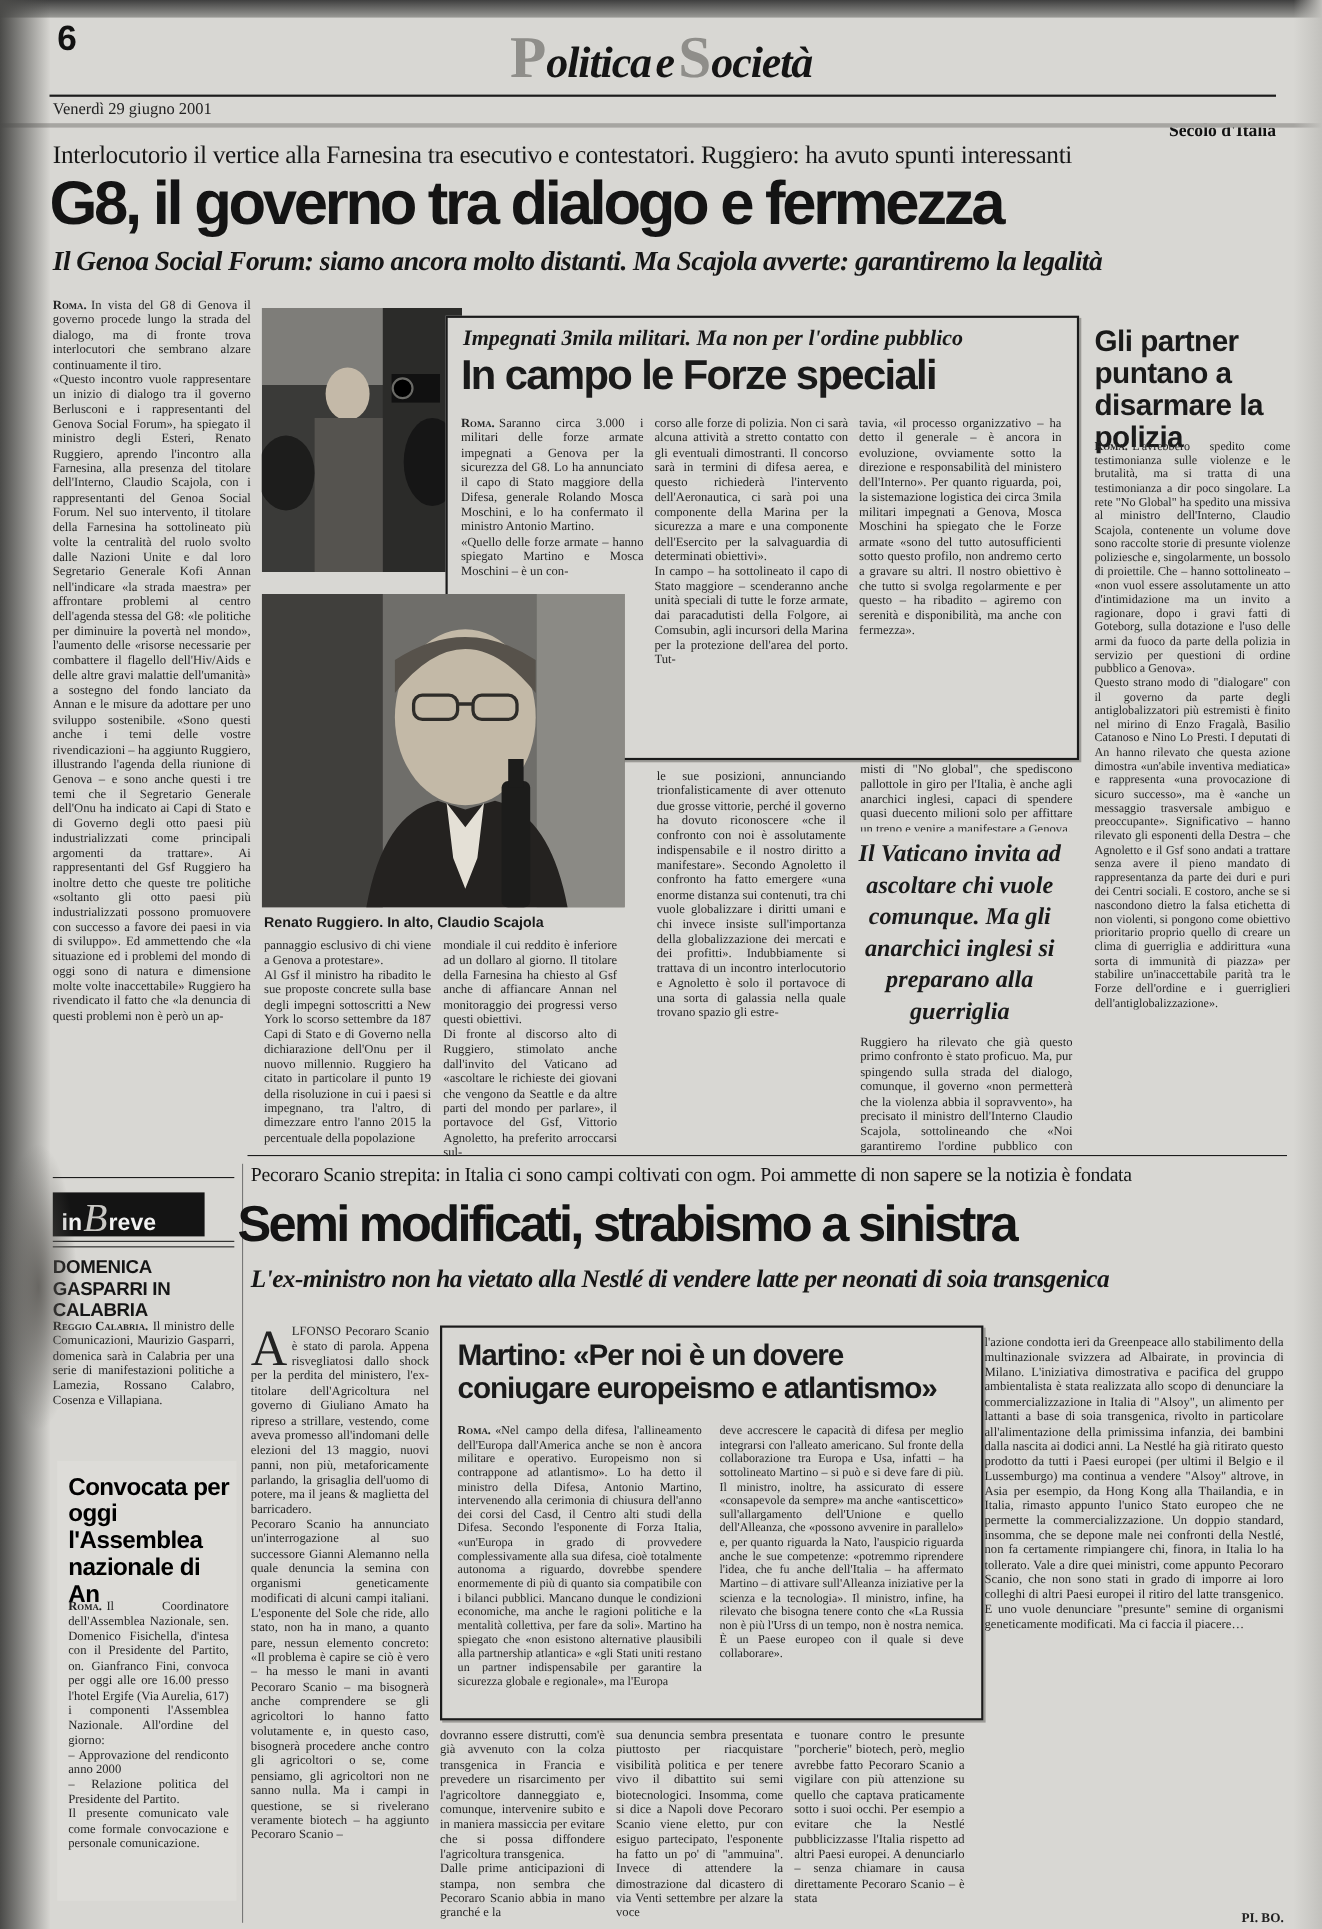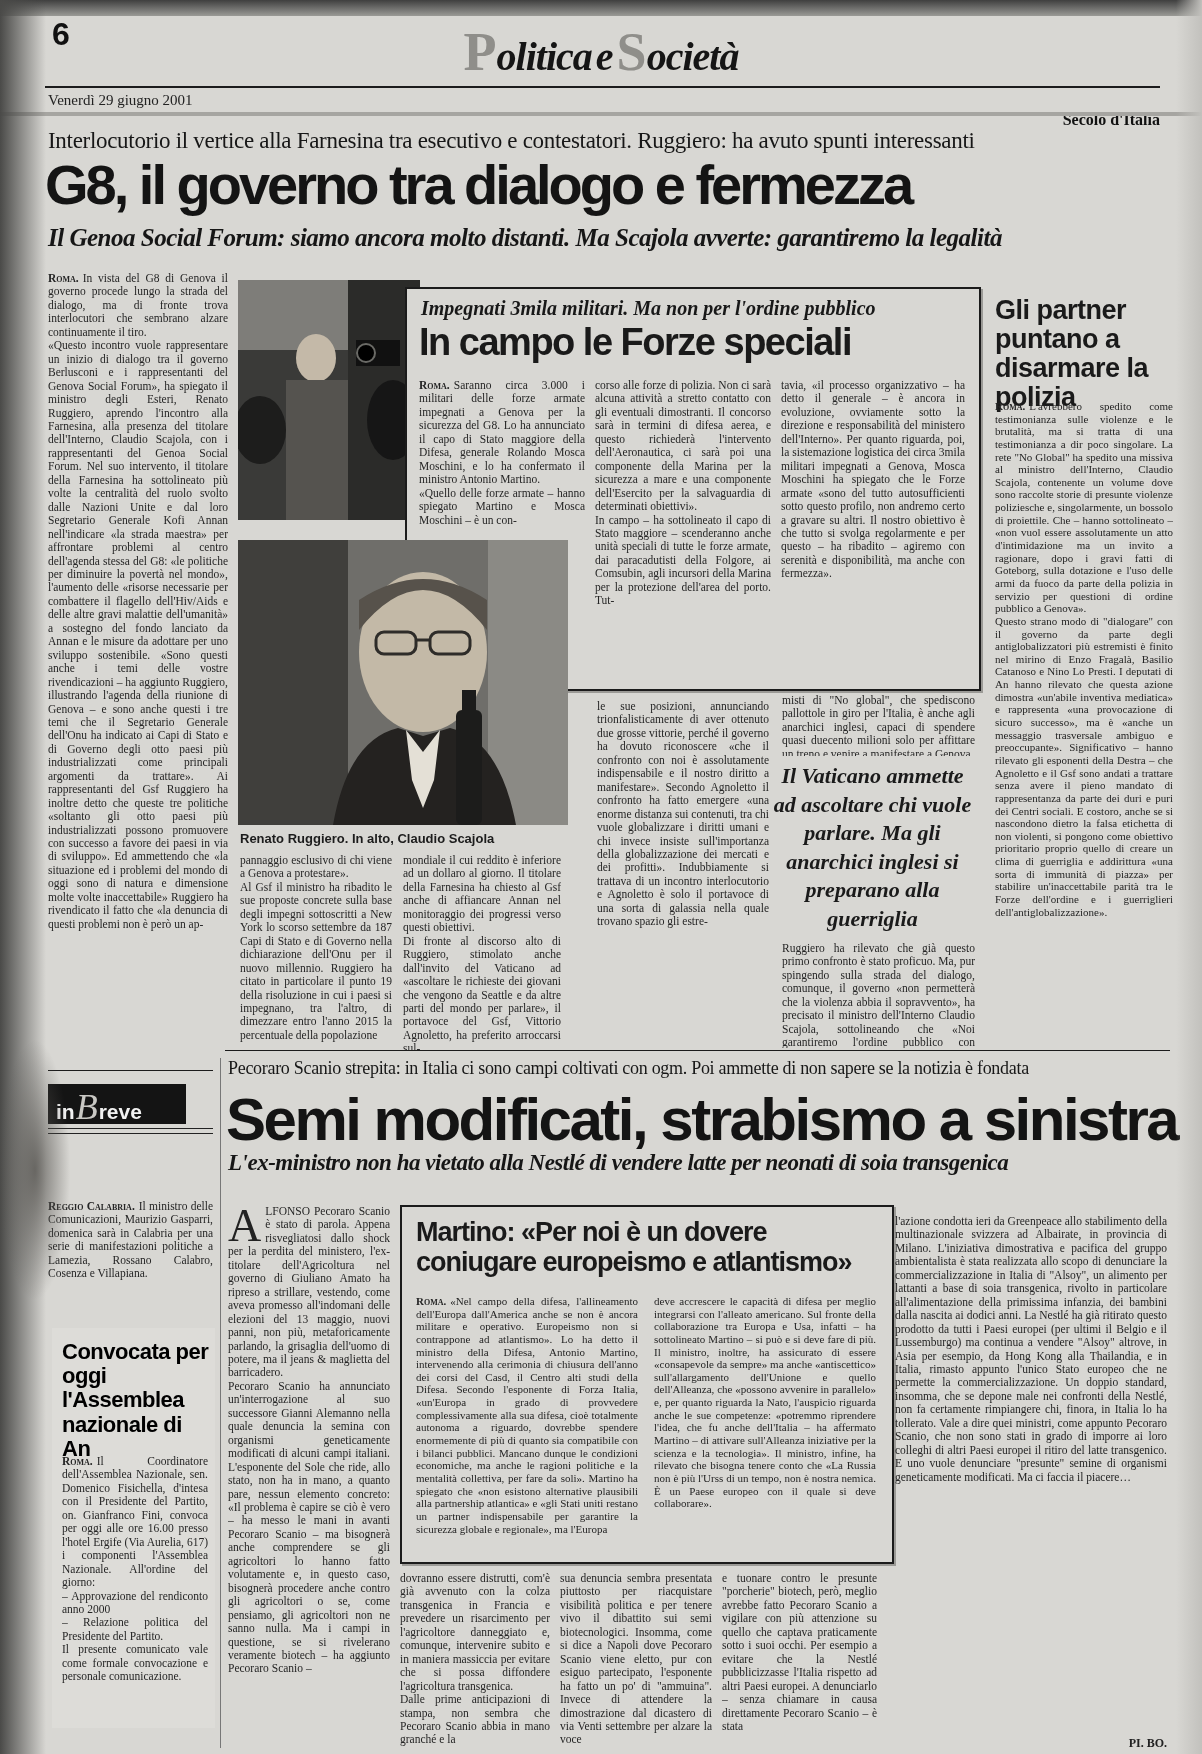--- a/index.html
+++ b/index.html
@@ -107,47 +107,48 @@
     </svg>
   </div>
   <div class="abs caption" style="left:240px;top:831px;">Renato Ruggiero. In alto, Claudio Scajola</div>
 
   <div class="abs flow" style="left:240px;top:854px;width:152px;height:196px;">pannaggio esclusivo di chi viene a Genova a protestare».
 Al Gsf il ministro ha ribadito le sue proposte concrete sulla base degli impegni sottoscritti a New York lo scorso settembre da 187 Capi di Stato e di Governo nella dichiarazione dell'Onu per il nuovo millennio. Ruggiero ha citato in particolare il punto 19 della risoluzione in cui i paesi si impegnano, tra l'altro, di dimezzare entro l'anno 2015 la percentuale della popolazione</div>
   <div class="abs flow" style="left:403px;top:854px;width:158px;height:196px;">mondiale il cui reddito è inferiore ad un dollaro al giorno. Il titolare della Farnesina ha chiesto al Gsf anche di affiancare Annan nel monitoraggio dei progressi verso questi obiettivi.
 Di fronte al discorso alto di Ruggiero, stimolato anche dall'invito del Vaticano ad «ascoltare le richieste dei giovani che vengono da Seattle e da altre parti del mondo per parlare», il portavoce del Gsf, Vittorio Agnoletto, ha preferito arroccarsi sul-</div>
   <div class="abs flow" style="left:597px;top:700px;width:172px;height:350px;">le sue posizioni, annunciando trionfalisticamente di aver ottenuto due grosse vittorie, perché il governo ha dovuto riconoscere «che il confronto con noi è assolutamente indispensabile e il nostro diritto a manifestare». Secondo Agnoletto il confronto ha fatto emergere «una enorme distanza sui contenuti, tra chi vuole globalizzare i diritti umani e chi invece insiste sull'importanza della globalizzazione dei mercati e dei profitti». Indubbiamente si trattava di un incontro interlocutorio e Agnoletto è solo il portavoce di una sorta di galassia nella quale trovano spazio gli estre-</div>
   <div class="abs flow" style="left:782px;top:694px;width:193px;height:62px;">misti di "No global", che spediscono pallottole in giro per l'Italia, è anche agli anarchici inglesi, capaci di spendere quasi duecento milioni solo per affittare un treno e venire a manifestare a Genova.</div>
-  <div class="abs pullquote" style="left:770px;top:762px;width:205px;">Il Vaticano ammette ad ascoltare chi vuole parlare. Ma gli anarchici inglesi si preparano alla guerriglia</div>
+  <div class="abs pullquote" style="left:770px;top:762px;width:205px;">Il Vaticano invita ad ascoltare chi vuole comunque. Ma gli anarchici inglesi si preparano alla guerriglia</div>
   <div class="abs flow" style="left:782px;top:942px;width:193px;height:106px;">Ruggiero ha rilevato che già questo primo confronto è stato proficuo. Ma, pur spingendo sulla strada del dialogo, comunque, il governo «non permetterà che la violenza abbia il sopravvento», ha precisato il ministro dell'Interno Claudio Scajola, sottolineando che «Noi garantiremo l'ordine pubblico con assoluto rigore, per evitare qualsiasi violenza».</div>
 
   <div class="abs sans-head" style="left:995px;top:296px;width:178px;font-size:27px;line-height:1.08;letter-spacing:-0.5px;">Gli partner puntano a disarmare la polizia</div>
   <div class="abs flow-sm" style="left:995px;top:400px;width:178px;height:650px;"><span class="dl">Roma.</span><span>L'avrebbero spedito come testimonianza sulle violenze e le brutalità, ma si tratta di una testimonianza a dir poco singolare. La rete "No Global" ha spedito una missiva al ministro dell'Interno, Claudio Scajola, contenente un volume dove sono raccolte storie di presunte violenze poliziesche e, singolarmente, un bossolo di proiettile. Che – hanno sottolineato – «non vuol essere assolutamente un atto d'intimidazione ma un invito a ragionare, dopo i gravi fatti di Goteborg, sulla dotazione e l'uso delle armi da fuoco da parte della polizia in servizio per questioni di ordine pubblico a Genova».
 Questo strano modo di "dialogare" con il governo da parte degli antiglobalizzatori più estremisti è finito nel mirino di Enzo Fragalà, Basilio Catanoso e Nino Lo Presti. I deputati di An hanno rilevato che questa azione dimostra «un'abile inventiva mediatica» e rappresenta «una provocazione di sicuro successo», ma è «anche un messaggio trasversale ambiguo e preoccupante». Significativo – hanno rilevato gli esponenti della Destra – che Agnoletto e il Gsf sono andati a trattare senza avere il pieno mandato di rappresentanza da parte dei duri e puri dei Centri sociali. E costoro, anche se si nascondono dietro la falsa etichetta di non violenti, si pongono come obiettivo prioritario proprio quello di creare un clima di guerriglia e addirittura «una sorta di immunità di piazza» per stabilire un'inaccettabile parità tra le Forze dell'ordine e i guerriglieri dell'antiglobalizzazione».</span></div>
 
   <div class="abs rule" style="left:225px;top:1050px;width:945px;height:1px;"></div>
   <div class="abs" style="left:220px;top:1058px;width:1px;height:690px;background:#777;"></div>
 
   <div class="abs rule" style="left:48px;top:1070px;width:165px;height:1px;"></div>
   <div class="abs breve-box" style="left:48px;top:1084px;width:122px;height:36px;">
     <span class="breve-in">in</span>
     <span class="breve-b">B</span>
     <span class="breve-reve">reve</span>
   </div>
   <div class="abs" style="left:48px;top:1128px;width:165px;height:4px;border-top:1px solid #222;border-bottom:1px solid #222;"></div>
+  <div class="abs breve-title" style="left:48px;top:1142px;width:165px;">DOMENICA GASPARRI IN CALABRIA</div>
   <div class="abs flow" style="left:48px;top:1200px;width:165px;height:130px;"><span class="dl">Reggio Calabria.</span><span>Il ministro delle Comunicazioni, Maurizio Gasparri, domenica sarà in Calabria per una serie di manifestazioni politiche a Lamezia, Rossano Calabro, Cosenza e Villapiana.</span></div>
   <div class="abs panel" style="left:52px;top:1328px;width:163px;height:400px;"></div>
   <div class="abs breve-big" style="left:62px;top:1340px;width:150px;">Convocata per oggi l'Assemblea nazionale di An</div>
   <div class="abs flow" style="left:62px;top:1455px;width:146px;height:265px;"><span class="dl">Roma.</span><span>Il Coordinatore dell'Assemblea Nazionale, sen. Domenico Fisichella, d'intesa con il Presidente del Partito, on. Gianfranco Fini, convoca per oggi alle ore 16.00 presso l'hotel Ergife (Via Aurelia, 617) i componenti l'Assemblea Nazionale. All'ordine del giorno:
 – Approvazione del rendiconto anno 2000
 – Relazione politica del Presidente del Partito.
 Il presente comunicato vale come formale convocazione e personale comunicazione.</span></div>
 
   <div class="abs kicker" style="left:228px;top:1058px;font-size:18px;">Pecoraro Scanio strepita: in Italia ci sono campi coltivati con ogm. Poi ammette di non sapere se la notizia è fondata</div>
-  <div class="abs huge" style="left:226px;top:1085px;font-size:60px;letter-spacing:-2.5px;">Semi modificati, strabismo a sinistra</div>
+  <div class="abs huge" style="left:216px;top:1085px;font-size:46px;letter-spacing:-2.5px;">Semi modificati, strabismo a sinistra</div>
   <div class="abs subhead" style="left:228px;top:1150px;font-size:23px;">L'ex-ministro non ha vietato alla Nestlé di vendere latte per neonati di soia transgenica</div>
 
   <div class="abs flow" style="left:228px;top:1205px;width:162px;height:545px;"><span class="dropcap">A</span><span>LFONSO Pecoraro Scanio è stato di parola. Appena risvegliatosi dallo shock per la perdita del ministero, l'ex-titolare dell'Agricoltura nel governo di Giuliano Amato ha ripreso a strillare, vestendo, come aveva promesso all'indomani delle elezioni del 13 maggio, nuovi panni, non più, metaforicamente parlando, la grisaglia dell'uomo di potere, ma il jeans &amp; maglietta del barricadero.
 Pecoraro Scanio ha annunciato un'interrogazione al suo successore Gianni Alemanno nella quale denuncia la semina con organismi geneticamente modificati di alcuni campi italiani. L'esponente del Sole che ride, allo stato, non ha in mano, a quanto pare, nessun elemento concreto: «Il problema è capire se ciò è vero – ha messo le mani in avanti Pecoraro Scanio – ma bisognerà anche comprendere se gli agricoltori lo hanno fatto volutamente e, in questo caso, bisognerà procedere anche contro gli agricoltori o se, come pensiamo, gli agricoltori non ne sanno nulla. Ma i campi in questione, se si rivelerano veramente biotech – ha aggiunto Pecoraro Scanio –</span></div>
 
   <div class="abs newsbox" style="left:400px;top:1205px;width:490px;height:355px;">
     <div class="abs sans-head" style="left:14px;top:10px;width:460px;font-size:27px;line-height:1.12;letter-spacing:-1px;">Martino: «Per noi è un dovere coniugare europeismo e atlantismo»</div>
     <div class="abs flow-sm" style="left:14px;top:88px;width:222px;height:252px;"><span class="dl">Roma.</span><span>«Nel campo della difesa, l'allineamento dell'Europa dall'America anche se non è ancora militare e operativo. Europeismo non si contrappone ad atlantismo». Lo ha detto il ministro della Difesa, Antonio Martino, intervenendo alla cerimonia di chiusura dell'anno dei corsi del Casd, il Centro alti studi della Difesa. Secondo l'esponente di Forza Italia, «un'Europa in grado di provvedere complessivamente alla sua difesa, cioè totalmente autonoma a riguardo, dovrebbe spendere enormemente di più di quanto sia compatibile con i bilanci pubblici. Mancano dunque le condizioni economiche, ma anche le ragioni politiche e la mentalità collettiva, per fare da soli». Martino ha spiegato che «non esistono alternative plausibili alla partnership atlantica» e «gli Stati uniti restano un partner indispensabile per garantire la sicurezza globale e regionale», ma l'Europa</span></div>
     <div class="abs flow-sm" style="left:252px;top:88px;width:222px;height:252px;">deve accrescere le capacità di difesa per meglio integrarsi con l'alleato americano. Sul fronte della collaborazione tra Europa e Usa, infatti – ha sottolineato Martino – si può e si deve fare di più. Il ministro, inoltre, ha assicurato di essere «consapevole da sempre» ma anche «antiscettico» sull'allargamento dell'Unione e quello dell'Alleanza, che «possono avvenire in parallelo» e, per quanto riguarda la Nato, l'auspicio riguarda anche le sue competenze: «potremmo riprendere l'idea, che fu anche dell'Italia – ha affermato Martino – di attivare sull'Alleanza iniziative per la scienza e la tecnologia». Il ministro, infine, ha rilevato che bisogna tenere conto che «La Russia non è più l'Urss di un tempo, non è nostra nemica. È un Paese europeo con il quale si deve collaborare».</div>
   </div>

